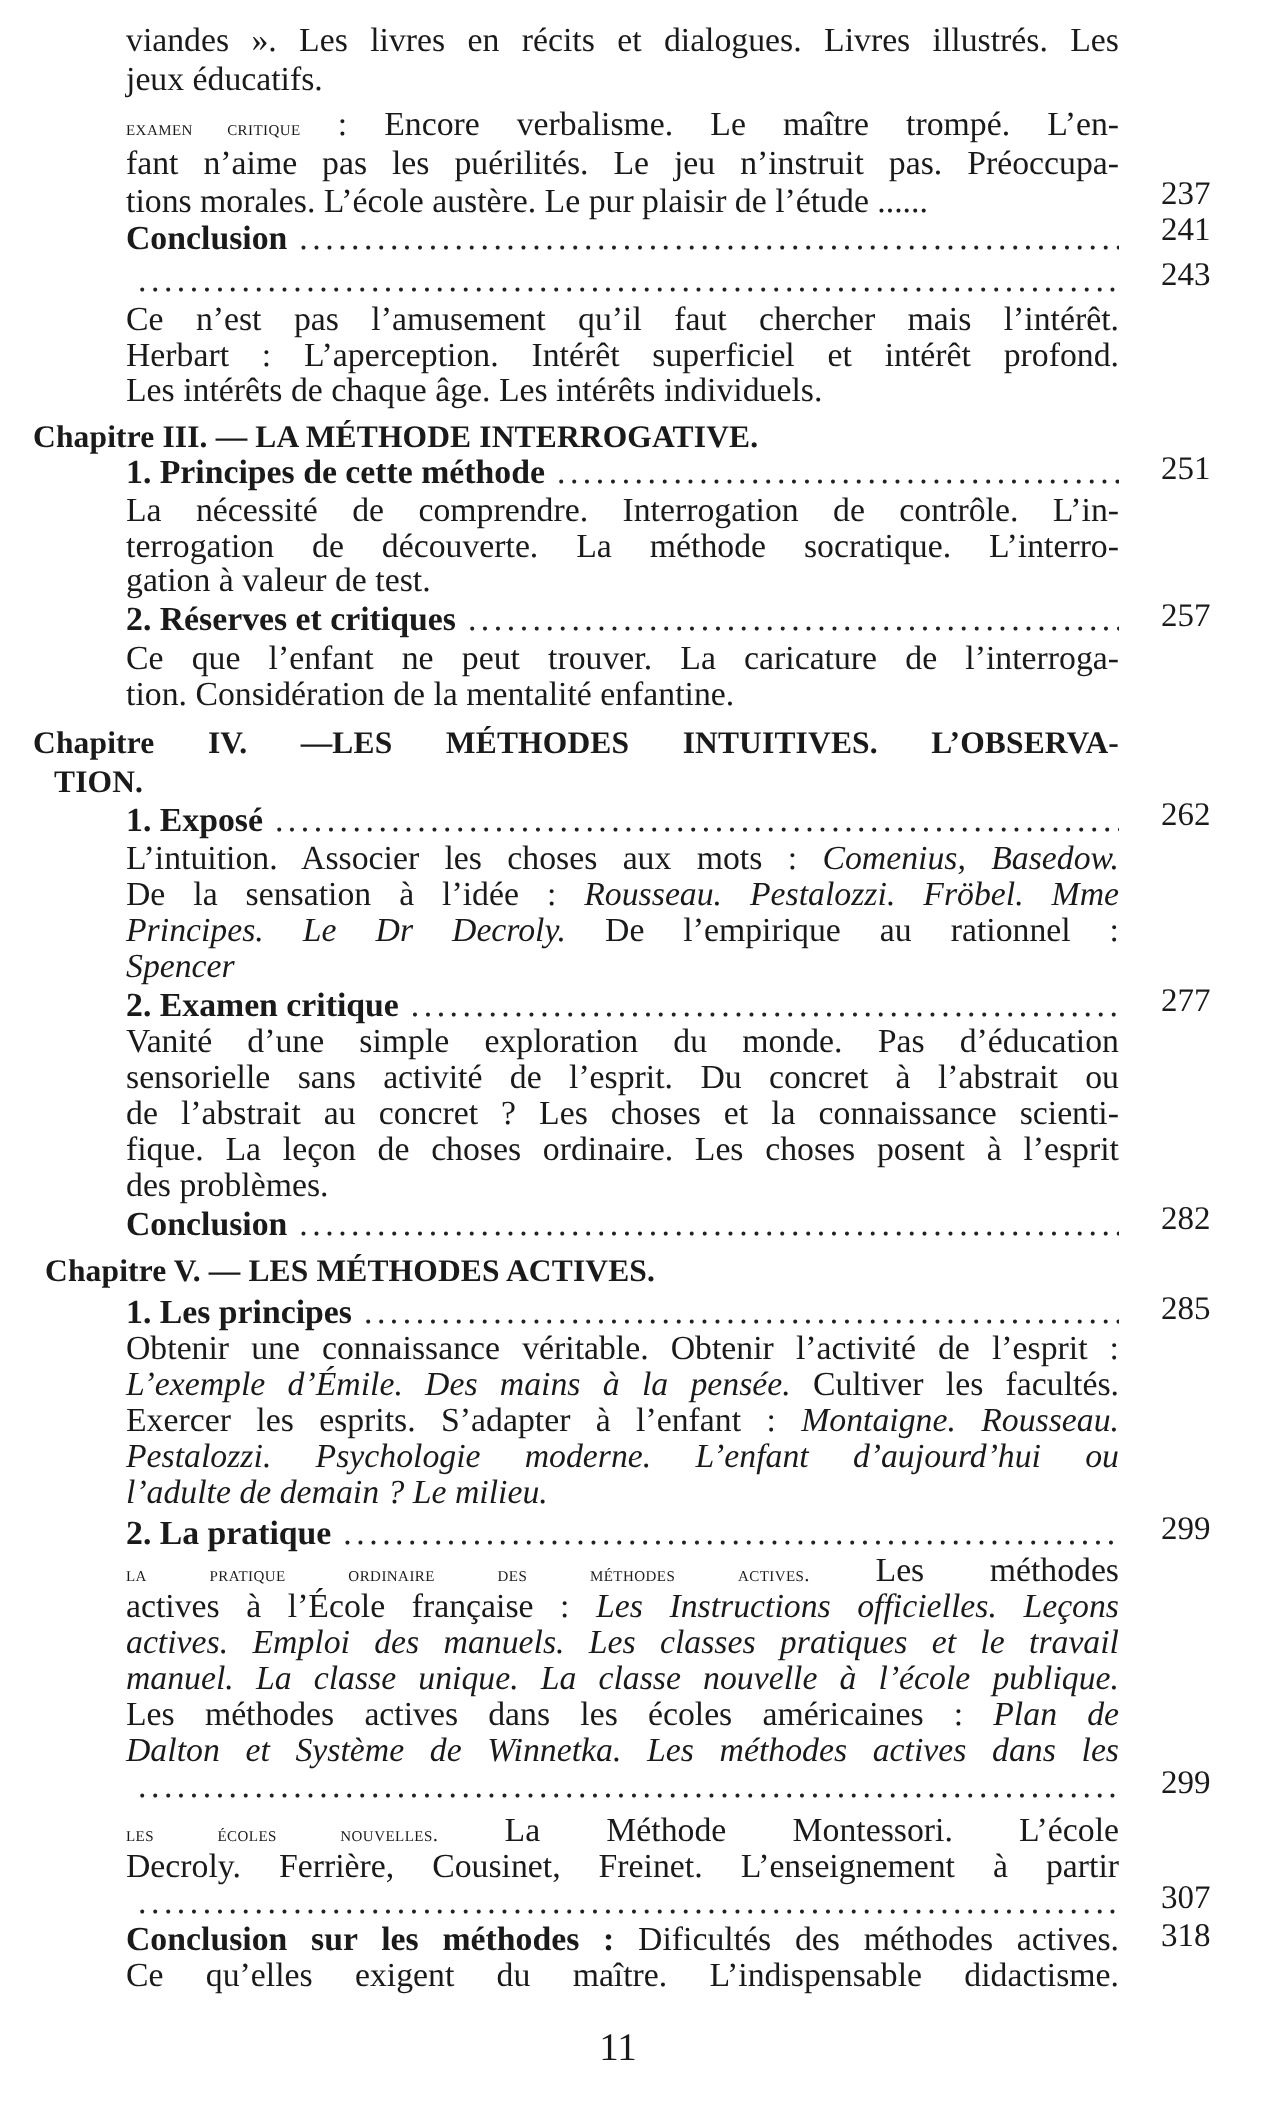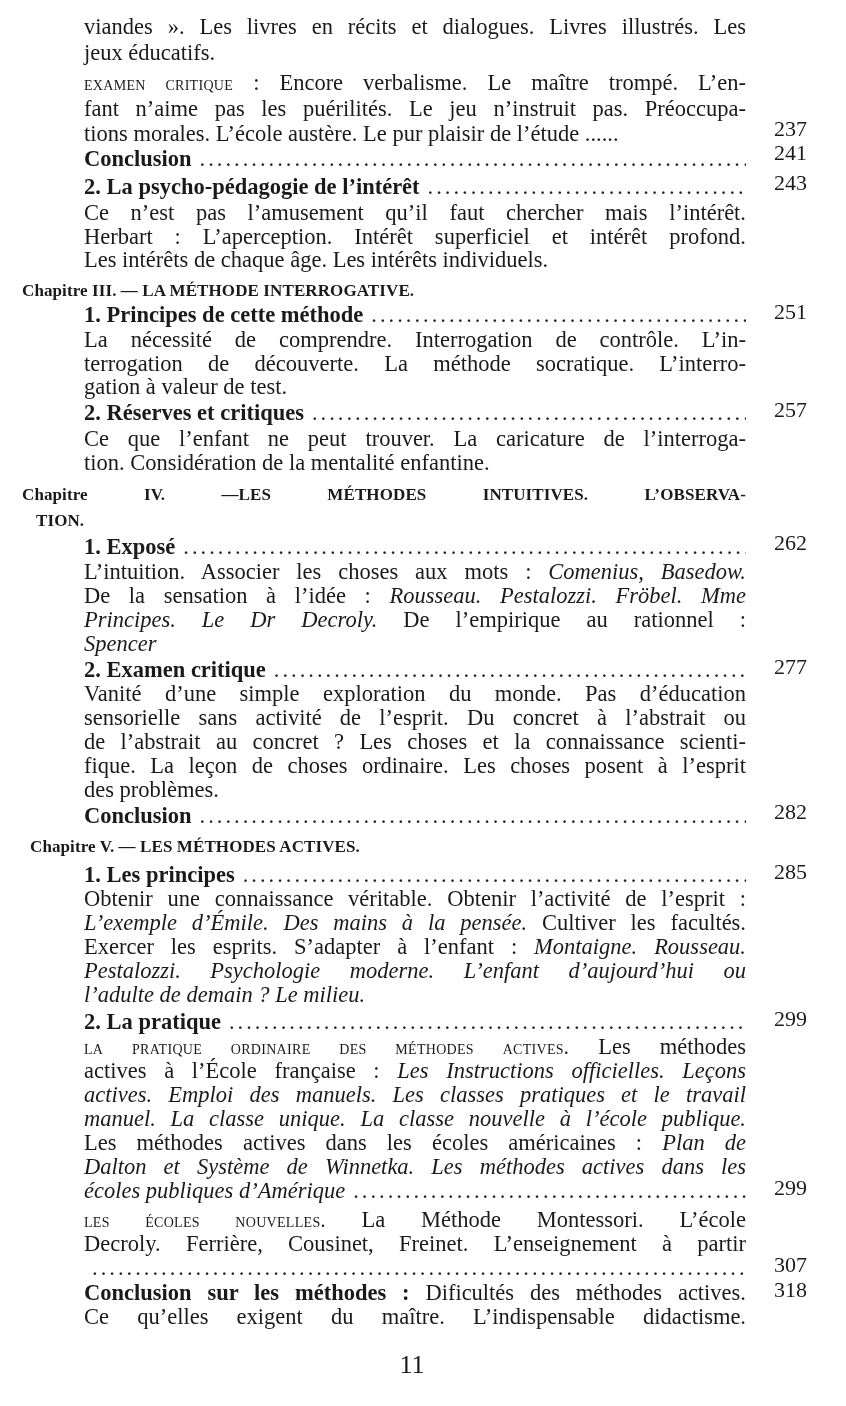--- a/index.html
+++ b/index.html
@@ -7,26 +7,26 @@
     width: 846px; height: 1406px; position: relative; overflow: hidden;
     font-family: "Liberation Serif", "DejaVu Serif", serif;
     color: #1a1a1a;
   }
   .page { position: absolute; left: 0; top: 0; width: 846px; }
   .line {
     position: absolute; font-size: 22.5px; line-height: 26px; white-space: nowrap;
   }
   .body-text { left: 84px; width: 662px; }
   .justify { text-align: justify; text-align-last: justify; white-space: normal; }
-  .chap { left: 22px; font-weight: bold; font-size: 17px; letter-spacing: 0.1px; }
+  .chap { left: 22px; font-weight: bold; font-size: 21px; letter-spacing: 0.1px; }
   .entry { left: 84px; width: 662px; display: flex; align-items: baseline; justify-content: space-between; }
   .entry .title { font-weight: bold; white-space: nowrap; }
   .entry .dots { flex: 1; overflow: hidden; white-space: nowrap; margin-left: 8px; letter-spacing: 3px; color: #222; }
   .pg { position: absolute; left: 774px; font-size: 22px; line-height: 26px; }
-  .sc { font-variant: small-caps; font-size: 20px; letter-spacing: 0.3px; }
+  .sc { font-variant: small-caps; font-size: 14px; letter-spacing: 0.3px; }
   i { font-style: italic; }
   .folio { position: absolute; left: 0; width: 824px; text-align: center; font-size: 26px; top: 1350px; }
 </style>
 </head>
 <body>
 
 <div class="page">
 
   <div class="line body-text justify" style="top:14px">viandes ». Les livres en récits et dialogues. Livres illustrés. Les</div>
   <div class="line body-text" style="top:40px">jeux éducatifs.</div>
@@ -35,21 +35,20 @@
   <div class="line body-text" style="top:121px">tions morales. L’école austère. Le pur plaisir de l’étude ......</div>
   <div class="pg" style="top:116px">237</div>
 
   <div class="line entry" style="top:146px">
     <span class="title">Conclusion</span>
     <span class="dots">........................................................................................</span>
   </div>
   <div class="pg" style="top:140px">241</div>
 
   <div class="line entry" style="top:174px">
-    <span class="title">2. La psycho-pédagogie de l’intérêt</span>
     <span class="dots">........................................................................................</span>
   </div>
   <div class="pg" style="top:170px">243</div>
   <div class="line body-text justify" style="top:200px">Ce n’est pas l’amusement qu’il faut chercher mais l’intérêt.</div>
   <div class="line body-text justify" style="top:224px">Herbart : L’aperception. Intérêt superficiel et intérêt profond.</div>
   <div class="line body-text" style="top:247px">Les intérêts de chaque âge. Les intérêts individuels.</div>
 
   <div class="line chap" style="top:278px">Chapitre III. — LA MÉTHODE INTERROGATIVE.</div>
 
   <div class="line entry" style="top:302px">
@@ -117,21 +116,20 @@
     <span class="dots">........................................................................................</span>
   </div>
   <div class="pg" style="top:1006px">299</div>
   <div class="line body-text justify" style="top:1034px"><span class="sc">la pratique ordinaire des méthodes actives.</span><span> Les méthodes</span></div>
   <div class="line body-text justify" style="top:1058px"><span>actives à l’École française : </span><i>Les Instructions officielles. Leçons</i></div>
   <div class="line body-text justify" style="top:1082px"><i>actives. Emploi des manuels. Les classes pratiques et le travail</i></div>
   <div class="line body-text justify" style="top:1106px"><i>manuel. La classe unique. La classe nouvelle à l’école publique.</i></div>
   <div class="line body-text justify" style="top:1130px"><span>Les méthodes actives dans les écoles américaines : </span><i>Plan de</i></div>
   <div class="line body-text justify" style="top:1154px"><i>Dalton et Système de Winnetka. Les méthodes actives dans les</i></div>
   <div class="line entry" style="top:1178px; font-weight:normal;">
-    <i style="white-space:nowrap">écoles publiques d’Amérique</i>
     <span class="dots">........................................................................................</span>
   </div>
   <div class="pg" style="top:1175px">299</div>
   <div class="line body-text justify" style="top:1207px"><span class="sc">les écoles nouvelles.</span><span> La Méthode Montessori. L’école</span></div>
   <div class="line body-text justify" style="top:1231px">Decroly. Ferrière, Cousinet, Freinet. L’enseignement à partir</div>
   <div class="line entry" style="top:1255px">
     <span class="dots">........................................................................................</span>
   </div>
   <div class="pg" style="top:1252px">307</div>
 

